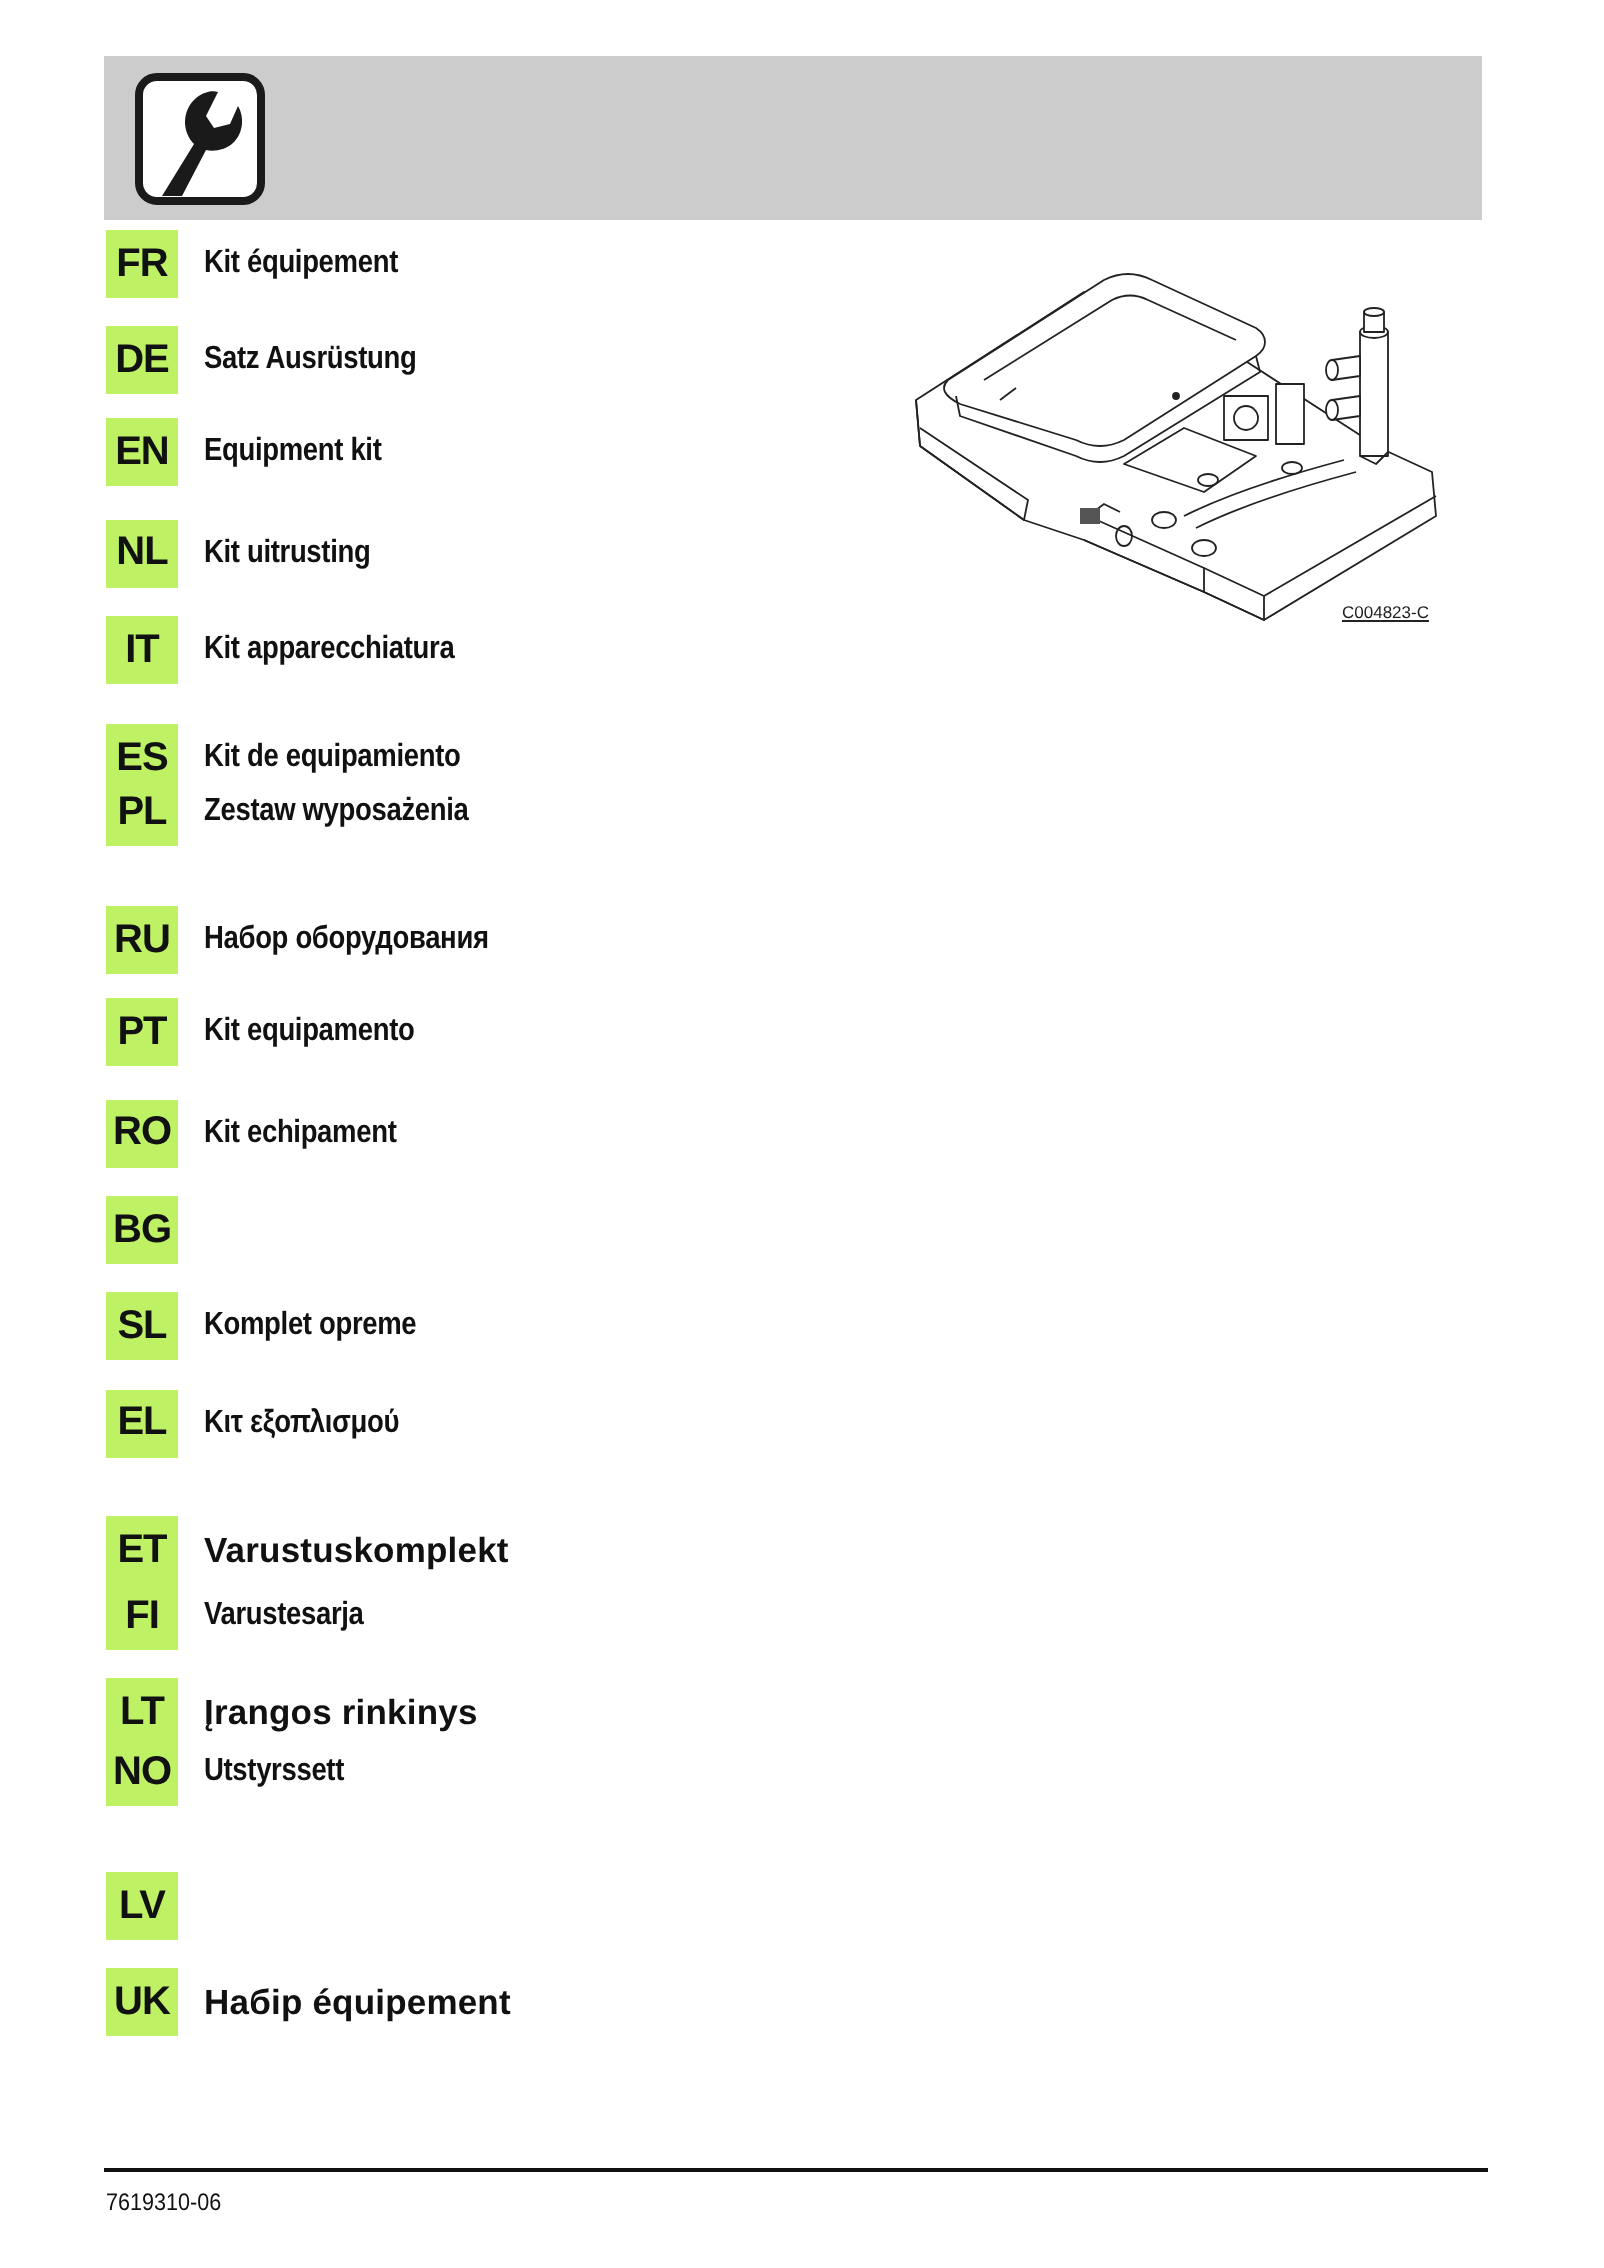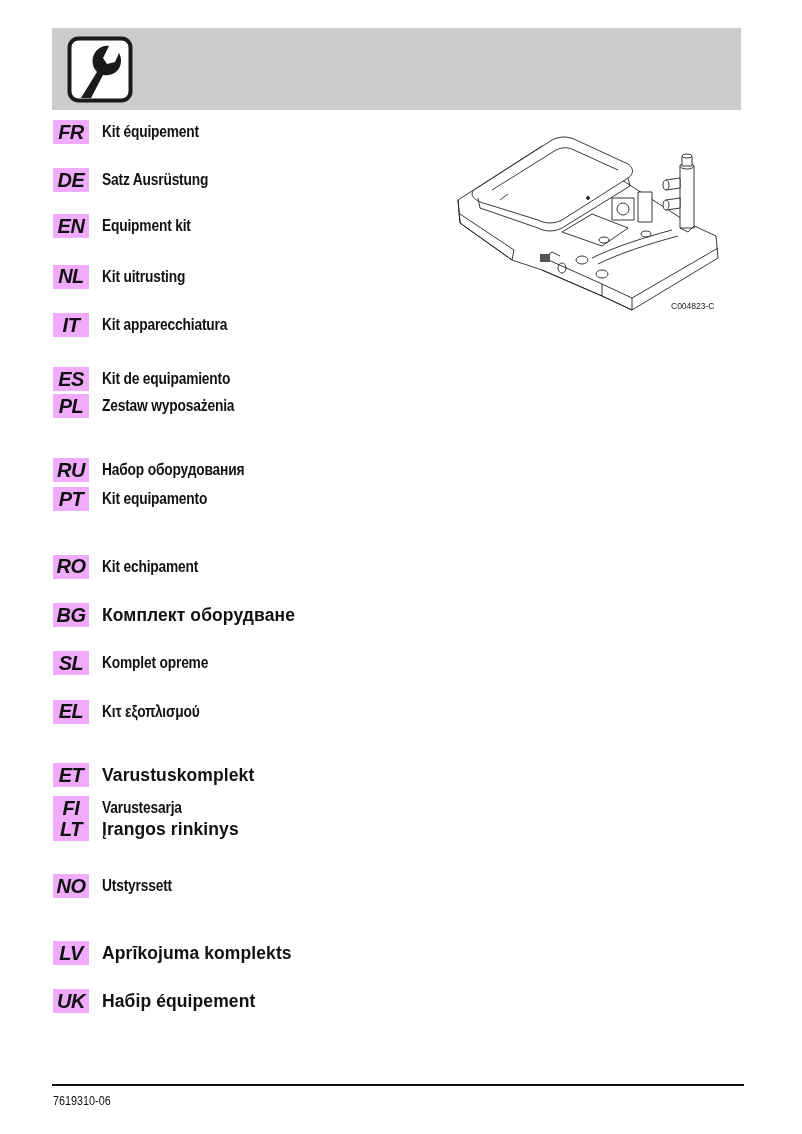--- a/index.html
+++ b/index.html
@@ -2,27 +2,27 @@
 <html><head>
 <meta charset="utf-8">
 <style>
   html, body { margin: 0; padding: 0; background: #ffffff; }
   body { width: 802px; height: 1134px; position: relative; overflow: hidden;
          font-family: "Liberation Sans", sans-serif; color: #111; }
   .header-bar { position: absolute; left: 52px; top: 28px; width: 689px; height: 82px; background: #cccccc; }
   .wrench-box { position: absolute; left: 15px; top: 8px; width: 66px; height: 67px; }
   .lang-list { position: absolute; left: 53px; top: 115px; width: 400px; }
   .lang-row { position: absolute; left: 0; height: 34px; display: flex; align-items: center; }
-  .lang-code { width: 36px; height: 24px; background: #f0abfc; display: flex; align-items: center;
-               justify-content: center; font-weight: bold; font-size: 20px; color: #111; letter-spacing: -0.5px; font-style: italic; }
+  .lang-code { width: 36px; height: 34px; background: #bef264; display: flex; align-items: center;
+               justify-content: center; font-weight: bold; font-size: 20px; color: #111; letter-spacing: -0.5px; }
   .lang-title { margin-left: 13px; font-weight: bold; font-size: 16px; color: #111;
                 transform: scaleX(0.86); transform-origin: left center; white-space: nowrap; letter-spacing: -0.2px; }
   .lang-title.wide { font-size: 17.5px; transform: none; letter-spacing: 0.1px; }
   .figure { position: absolute; left: 452px; top: 128px; width: 280px; height: 185px; }
-  .figure-ref { position: absolute; left: 671px; top: 301px; font-size: 8.5px; color: #222; }
+  .figure-ref { position: absolute; left: 671px; top: 301px; font-size: 8.5px; color: #222; text-decoration: underline; }
   .footer-line { position: absolute; left: 52px; top: 1084px; width: 692px; height: 1.5px; background: #111; }
   .footer-code { position: absolute; left: 53px; top: 1094px; font-size: 12px; color: #111; transform: scaleX(0.9); transform-origin: left center; }
 </style>
 </head>
 <body>
 
 <div class="header-bar">
   <div class="wrench-box">
     <svg width="66" height="67" viewBox="0 0 66 67">
       <rect x="2.5" y="2.5" width="61" height="62" rx="9" ry="9" fill="#ffffff" stroke="#1a1a1a" stroke-width="4"></rect>
@@ -57,59 +57,57 @@
     <div class="lang-title">Kit de equipamiento</div>
   </div>
   <div class="lang-row" style="top:274px">
     <div class="lang-code">PL</div>
     <div class="lang-title">Zestaw wyposażenia</div>
   </div>
   <div class="lang-row" style="top:338.1px">
     <div class="lang-code">RU</div>
     <div class="lang-title">Набор оборудования</div>
   </div>
-  <div class="lang-row" style="top:367px">
+  <div class="lang-row" style="top:384px">
     <div class="lang-code">PT</div>
     <div class="lang-title">Kit equipamento</div>
   </div>
   <div class="lang-row" style="top:434.7px">
     <div class="lang-code">RO</div>
     <div class="lang-title">Kit echipament</div>
   </div>
   <div class="lang-row" style="top:483px">
     <div class="lang-code">BG</div>
-    <div class="lang-title wide">Комплект оборудване</div>
   </div>
   <div class="lang-row" style="top:531.3px">
     <div class="lang-code">SL</div>
     <div class="lang-title">Komplet opreme</div>
   </div>
   <div class="lang-row" style="top:579.6px">
     <div class="lang-code">EL</div>
     <div class="lang-title">Κιτ εξοπλισμού</div>
   </div>
   <div class="lang-row" style="top:643px">
     <div class="lang-code">ET</div>
     <div class="lang-title wide">Varustuskomplekt</div>
   </div>
   <div class="lang-row" style="top:676.2px">
     <div class="lang-code">FI</div>
     <div class="lang-title">Varustesarja</div>
   </div>
-  <div class="lang-row" style="top:697px">
+  <div class="lang-row" style="top:724px">
     <div class="lang-code">LT</div>
     <div class="lang-title wide">Įrangos rinkinys</div>
   </div>
   <div class="lang-row" style="top:754px">
     <div class="lang-code">NO</div>
     <div class="lang-title">Utstyrssett</div>
   </div>
   <div class="lang-row" style="top:821.1px">
     <div class="lang-code">LV</div>
-    <div class="lang-title wide">Aprīkojuma komplekts</div>
   </div>
   <div class="lang-row" style="top:869.4px">
     <div class="lang-code">UK</div>
     <div class="lang-title wide">Набір équipement</div>
   </div>
 </div>
 
 <div class="figure">
   <svg width="280" height="185" viewBox="0 0 280 185" fill="none" stroke="#222" stroke-width="0.9" stroke-linejoin="round">
 

